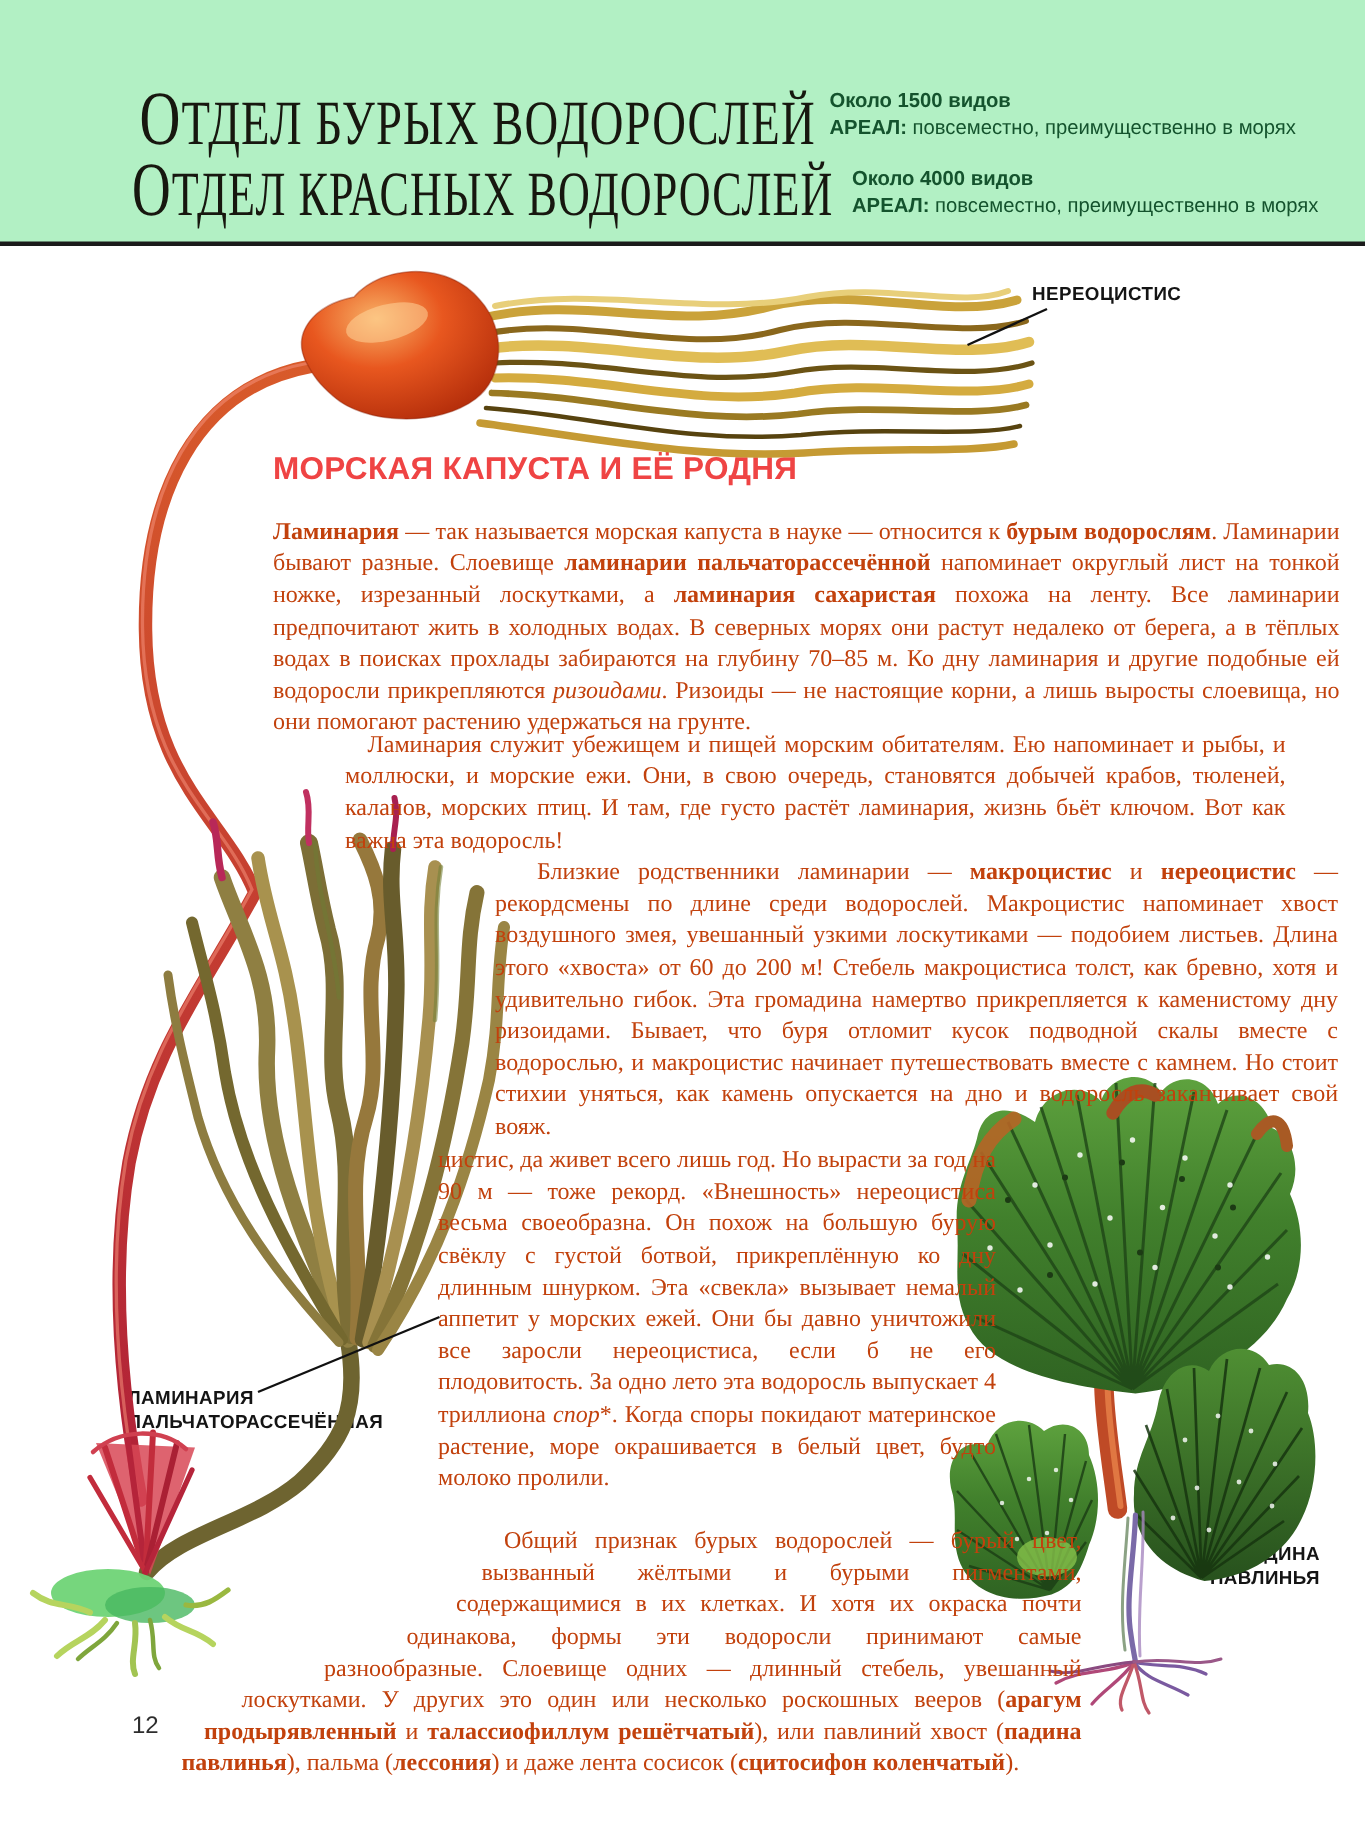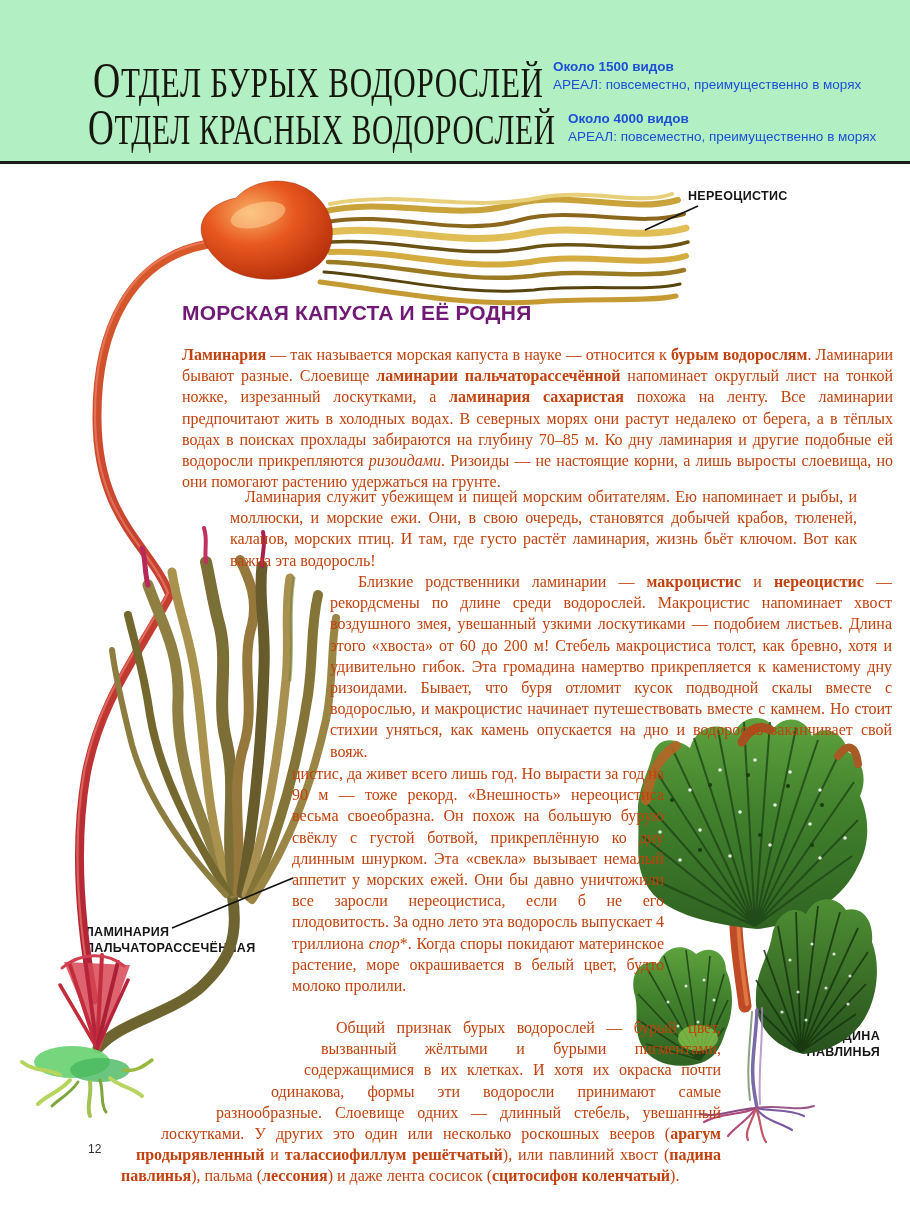--- a/index.html
+++ b/index.html
@@ -16,58 +16,58 @@
   .dept-title {
     position:absolute; font-family:"Liberation Serif", serif;
     font-size:42px; color:#17170f; white-space:nowrap;
     transform-origin:0 50%; letter-spacing:1px; line-height:1;
   }
   .dept-title::first-letter { font-size:51px; }
   .t-brown { left:93px; top:55px; transform:scaleX(.74); }
   .t-red   { left:88px; top:102px; transform:scaleX(.70); }
   .dept-info {
     position:absolute; font-family:"Liberation Sans", sans-serif;
-    font-size:13.5px; line-height:17.5px; color:#1d4ed8;
+    font-size:13.5px; line-height:17.5px; color:#14532d;
   }
   .dept-info .species { font-weight:bold; display:block; }
-  .dept-info .areal-label { font-weight:normal;text-align:right; }
+  .dept-info .areal-label { font-weight:bold;text-align:right; }
   .i-brown { left:553px; top:58px; width:335px; }
   .i-red   { left:568px; top:110px; width:318px; }
 
   
   .fig-label {
     position:absolute; font-family:"Liberation Sans", sans-serif;
     font-weight:bold; font-size:12.5px; line-height:16px;
     letter-spacing:.3px; color:#141414;
   }
   .lab-nereo { left:688px; top:188px; }
   .lab-lam   { left:85px;  top:924px; width:190px; }
   .lab-pad   { left:776px; top:1028px; width:104px; text-align:right; }
 
   
   .sec-heading {
     position:absolute; left:182px; top:301px;
     font-family:"Liberation Sans", sans-serif; font-weight:bold;
-    font-size:21px; letter-spacing:.2px; color:#701a75; white-space:nowrap;
+    font-size:21px; letter-spacing:.2px; color:#ef4444; white-space:nowrap;
   }
   .body-par {
     position:absolute; font-size:16px; line-height:21.2px;
     text-align:justify; color:#c2410c; z-index:3;
   }
   #p1  { left:182px; top:344px; width:711px; }
   #p2  { left:230px; top:486px; width:627px; text-indent:15px; }
   #p3  { left:330px; top:571px; width:562px; text-indent:28px; }
   #p4a { left:305px; top:741px; width:587px; text-indent:40px; text-align:left; white-space:nowrap; }
   #p4b { left:292px; top:763px; width:372px; }
   #p5  { left:85px;  top:1017px; width:600px;margin-left:36px; }
   .ld  { float:left; clear:left; height:21.2px; }
 
   .page-num {
     position:absolute; left:88px; top:1142px;
-    font-family:"Liberation Sans", sans-serif; font-size:12px; color:#2d2d2d;
+    font-family:"Liberation Sans", sans-serif; font-size:16px; color:#2d2d2d;
   }
   .art { position:absolute; left:0; top:0; z-index:1; }
 </style>
 </head>
 <body>
 
 <div class="page">
 
   <div class="header-band">
     <div class="dept-title t-brown">ОТДЕЛ БУРЫХ ВОДОРОСЛЕЙ</div>

